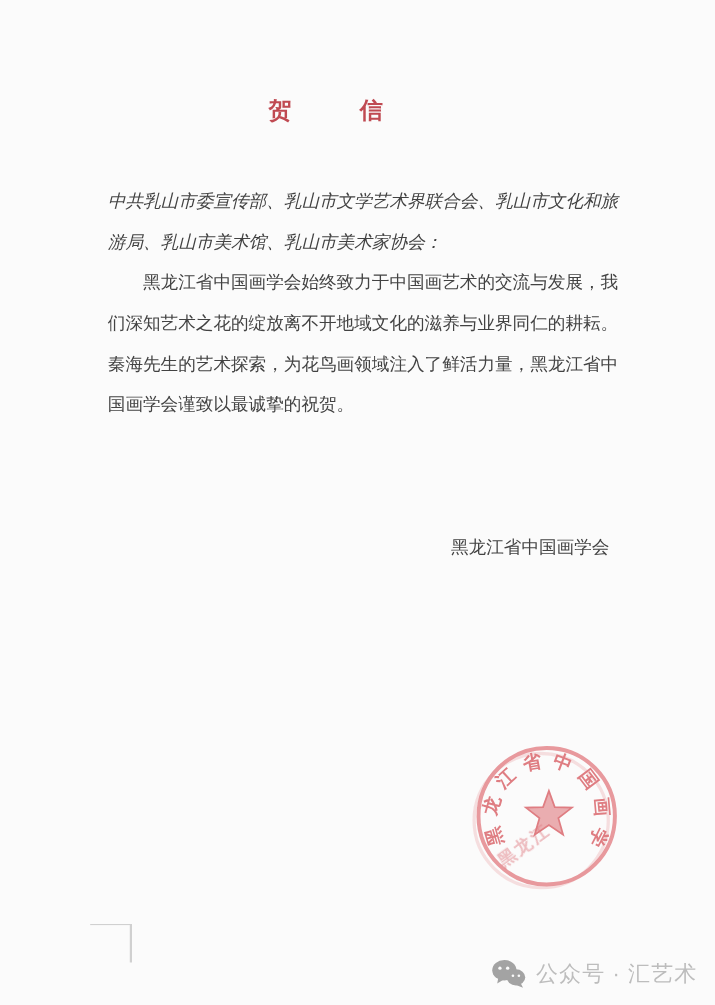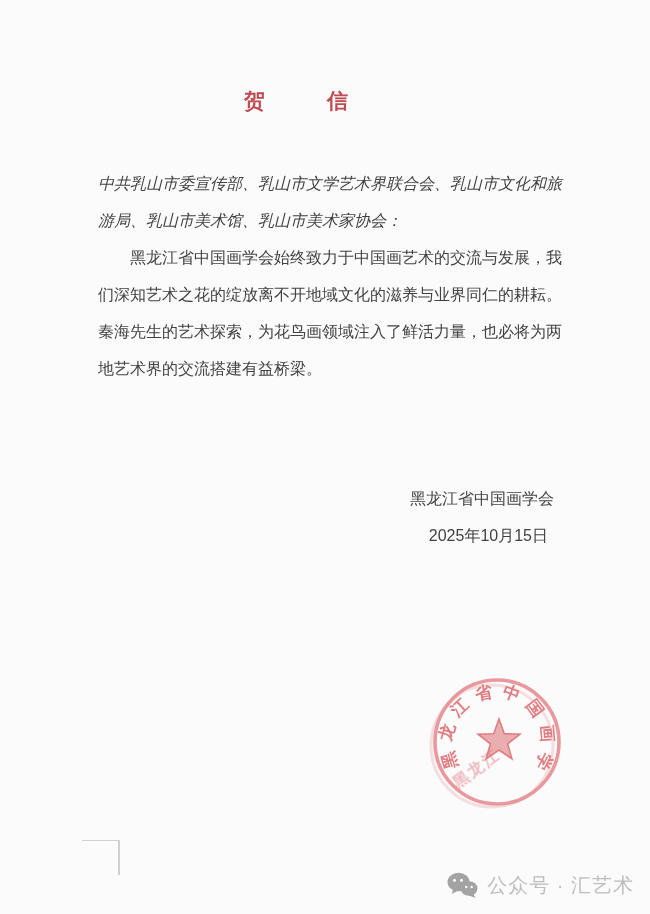--- a/index.html
+++ b/index.html
@@ -64,24 +64,23 @@
 
 <div class="column">
 
   <div class="title-row">
     <span>贺</span>
     <span>信</span>
   </div>
 
   <p class="addressee">中共乳山市委宣传部、乳山市文学艺术界联合会、乳山市文化和旅游局、乳山市美术馆、乳山市美术家协会：</p>
 
-  <p class="para">黑龙江省中国画学会始终致力于中国画艺术的交流与发展，我们深知艺术之花的绽放离不开地域文化的滋养与业界同仁的耕耘。秦海先生的艺术探索，为花鸟画领域注入了鲜活力量，也必将为两地艺术界的交流搭建有益桥梁。</p>
+  <p class="para">黑龙江省中国画学会始终致力于中国画艺术的交流与发展，我们深知艺术之花的绽放离不开地域文化的滋养与业界同仁的耕耘。秦海先生的艺术探索，为花鸟画领域注入了鲜活力量，黑龙江省中国画学会谨致以最诚挚的祝贺。</p>
 
   <p class="signature">黑龙江省中国画学会</p>
-  <p class="dateline">2025年10月15日</p>
 
 </div>
 
 <svg class="seal" viewBox="0 0 150 150">
   <defs>
     <filter id="smudge">
         <feGaussianBlur stdDeviation="0.7"></feGaussianBlur>
       </filter>
     <path id="sealArc" d="M 38.1 100.8 A 45 45 0 1 1 111.9 100.8" fill="none"></path>
   </defs>

